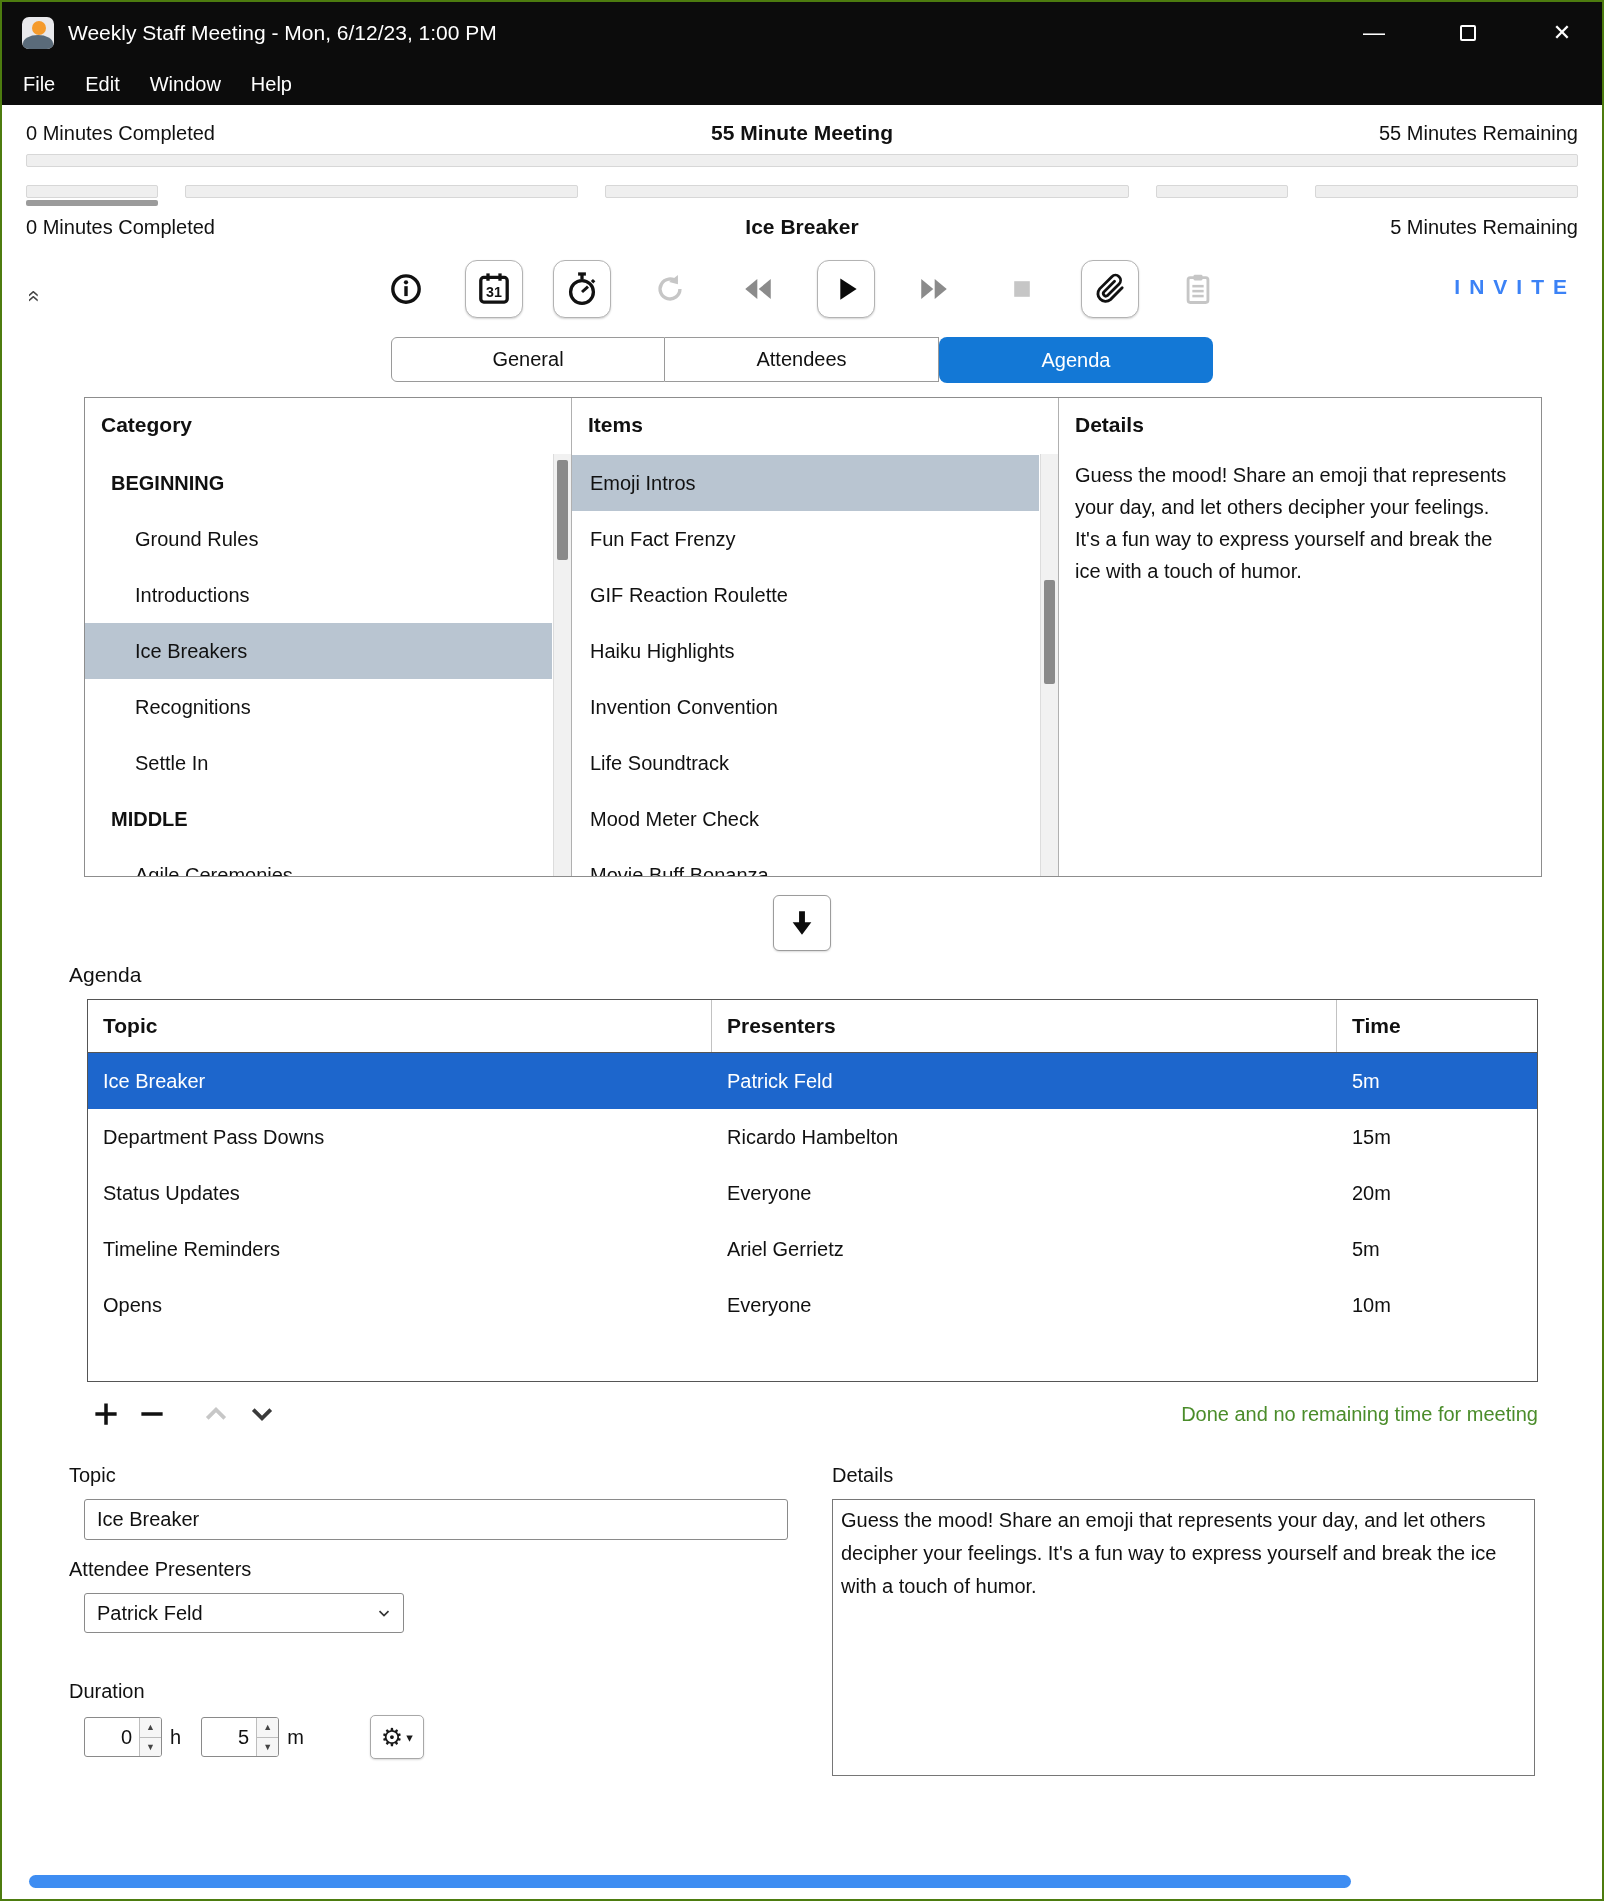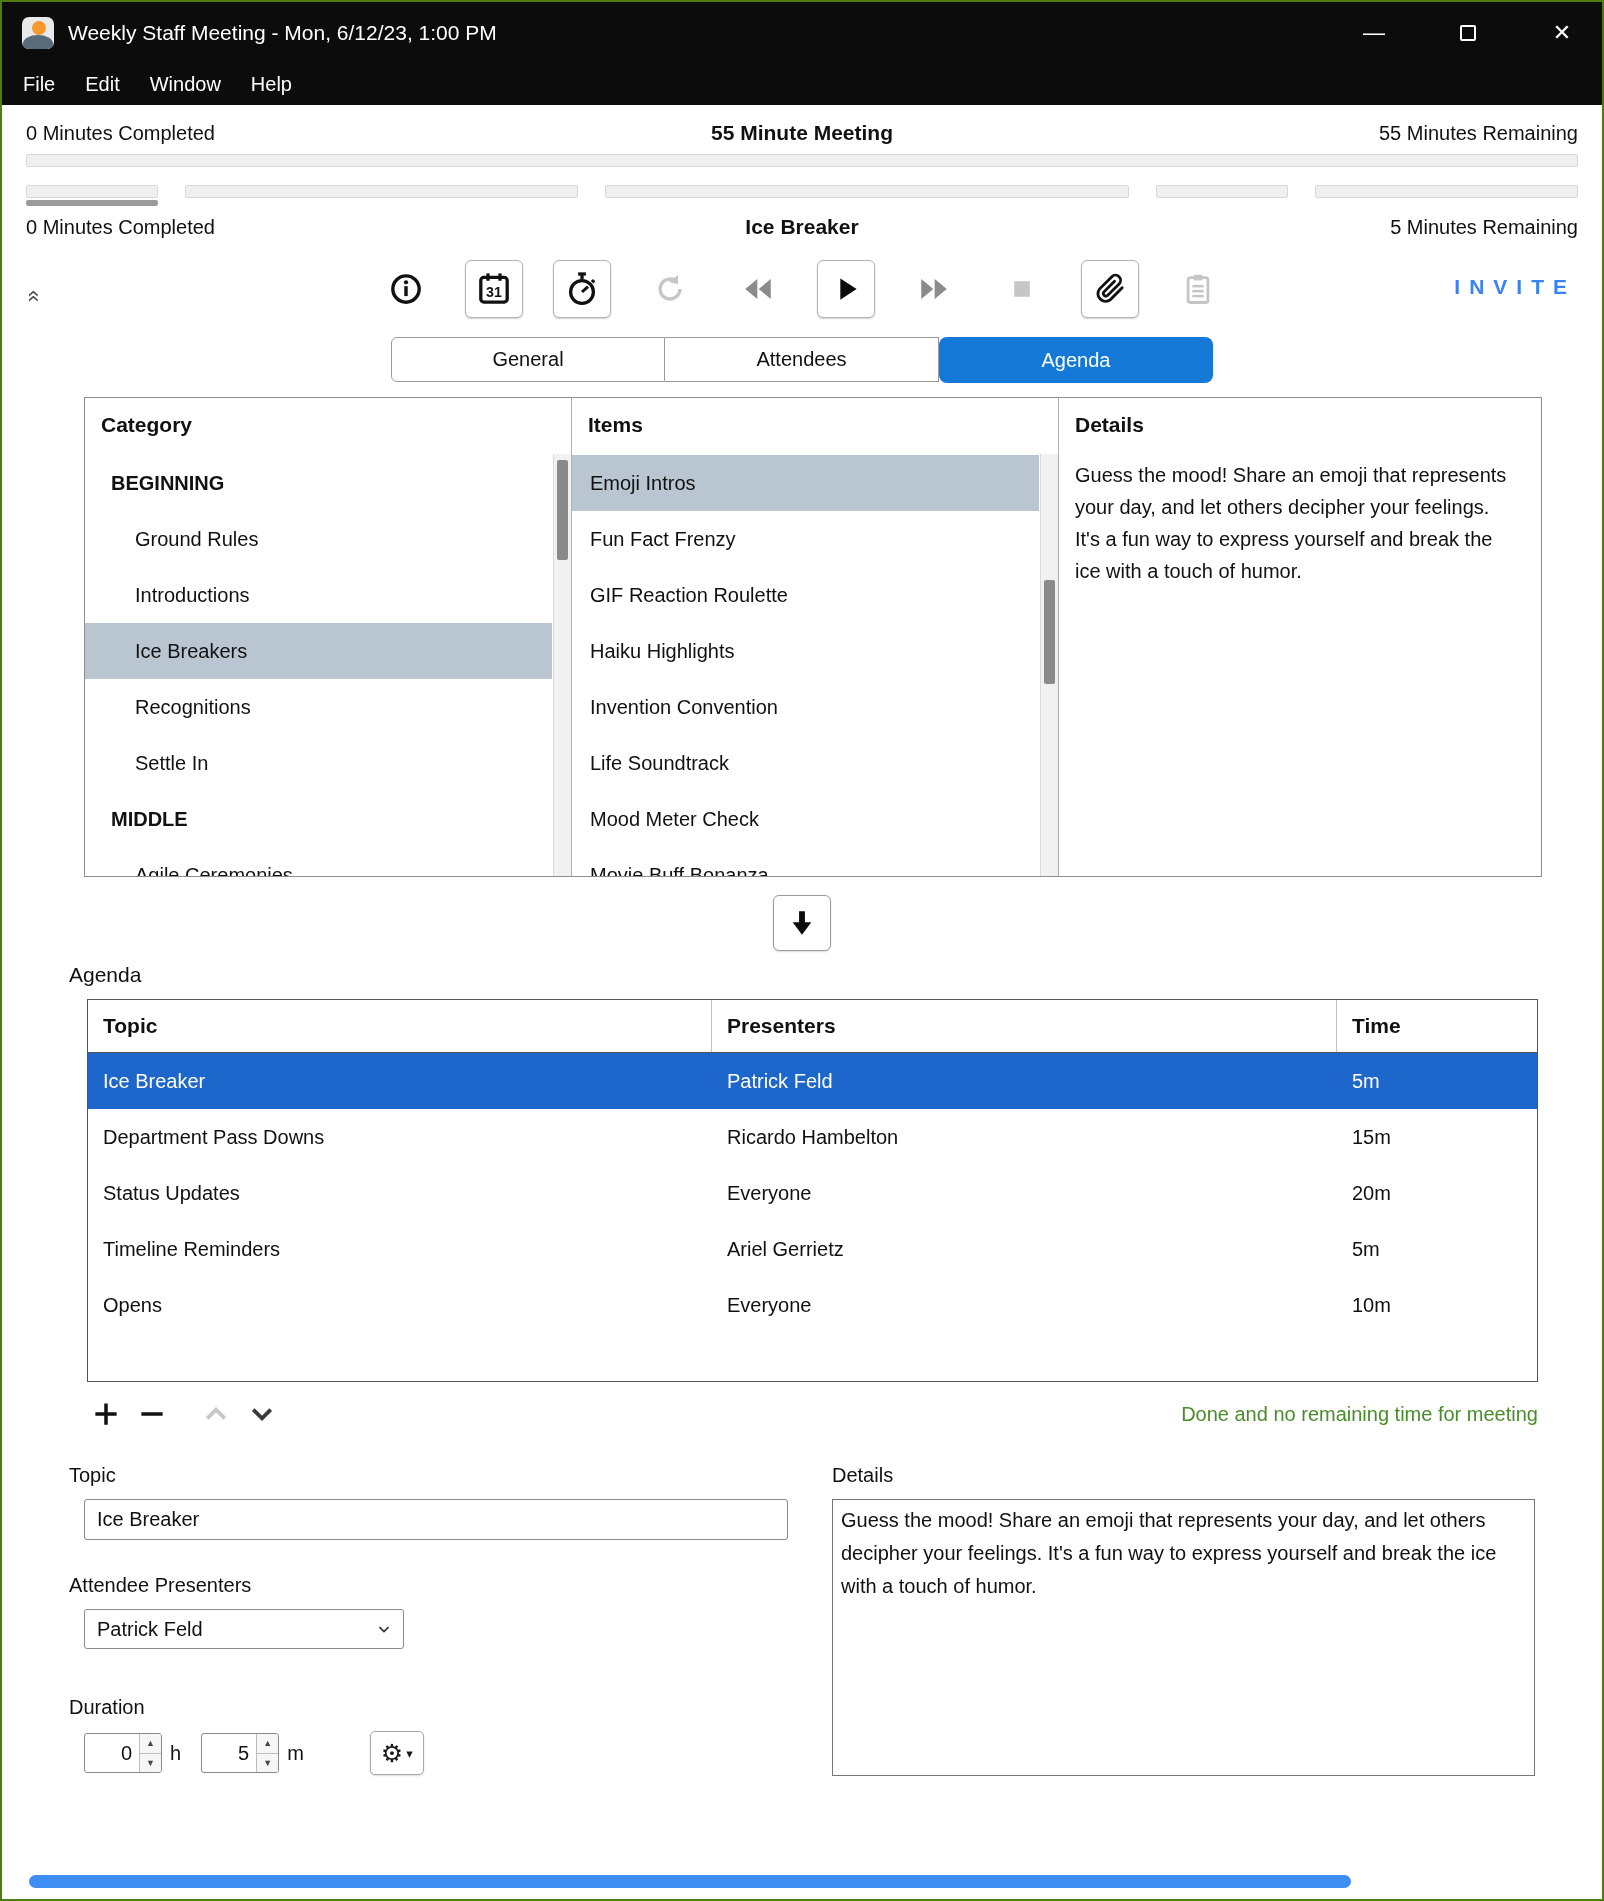--- a/index.html
+++ b/index.html
@@ -42,21 +42,21 @@
   .segment { background:#efefef; border:1px solid #d7d7d7; border-radius:2px; position:relative; }
   .segment.current::after { content:""; position:absolute; left:-1px; right:-1px; top:100%;
                             margin-top:3px; height:6px; background:#9b9b9b; border-radius:2px; }
 
   
   .toolbar-row { margin-top:14px; height:72px; position:relative;
                  display:flex; align-items:center; justify-content:center; gap:30px; }
   .collapse-chevron { position:absolute; left:26px; top:32px; font-size:22px; color:#444;
                       transform:rotate(90deg); line-height:1; cursor:default; background:none; border:none; }
   .tool-btn { width:58px; height:58px; display:flex; align-items:center; justify-content:center;
-              background:#fff; border:none; border-radius:6px; cursor:default; }
+              background:#fff; border:none; border-radius:12px; cursor:default; }
   .tool-btn.framed { border:1px solid #b3b3b3; box-shadow:0 1px 2px rgba(0,0,0,.18); }
   .invite { position:absolute; right:26px; top:22px; font-weight:700; font-size:21px;
             letter-spacing:9px; color:#3b82f6; }
 
   
   .tabs { margin-top:12px; display:flex; justify-content:center; }
   .tab { width:274px; height:45px; background:#fff; border:1px solid #9a9a9a;
          display:flex; align-items:center; justify-content:center; font-size:20px; cursor:default; }
   .tab + .tab { border-left:none;text-align:right; }
   .tab.first { border-radius:6px 0 0 6px; }
@@ -112,21 +112,21 @@
   .status-green { margin-left:auto; color:var(--status-green,#4a8c2a); font-size:20px; }
 
   
   .editor { margin:30px 67px 0 67px; display:flex; }
   .editor-left { width:763px; flex-shrink:0; }
   .editor-right { flex:1; }
   .fld-label { font-size:20px; }
   .text-input { display:block; margin:12px 0 0 15px; width:704px; height:41px;
                 border:1px solid #8a8a8a; border-radius:3px; padding:0 12px; font-size:20px;
                 font-family:inherit; color:#111; background:#fff; outline:none; }
-  .presenters-row { margin-top:34px; display:flex; }
+  .presenters-row { margin-top:18px; display:flex; }
   .pres-group1 { width:375px; }
   .select { margin:12px 0 0 15px; width:320px; height:40px; border:1px solid #8a8a8a;
             border-radius:3px; display:flex; align-items:center; padding:0 10px 0 12px;
             font-size:20px; background:#fff; cursor:default; }
   .pres-group2 .select { margin-left:21px; width:319px; }
   .select-value { flex:1; white-space:nowrap; overflow:hidden; }
   .duration-block { margin-top:47px; }
   .duration-row { margin:12px 0 0 15px; display:flex; align-items:center; }
   .spin-input { width:78px; height:40px; border:1px solid #8a8a8a; border-radius:3px;
                 display:flex; background:#fff; overflow:hidden; }

